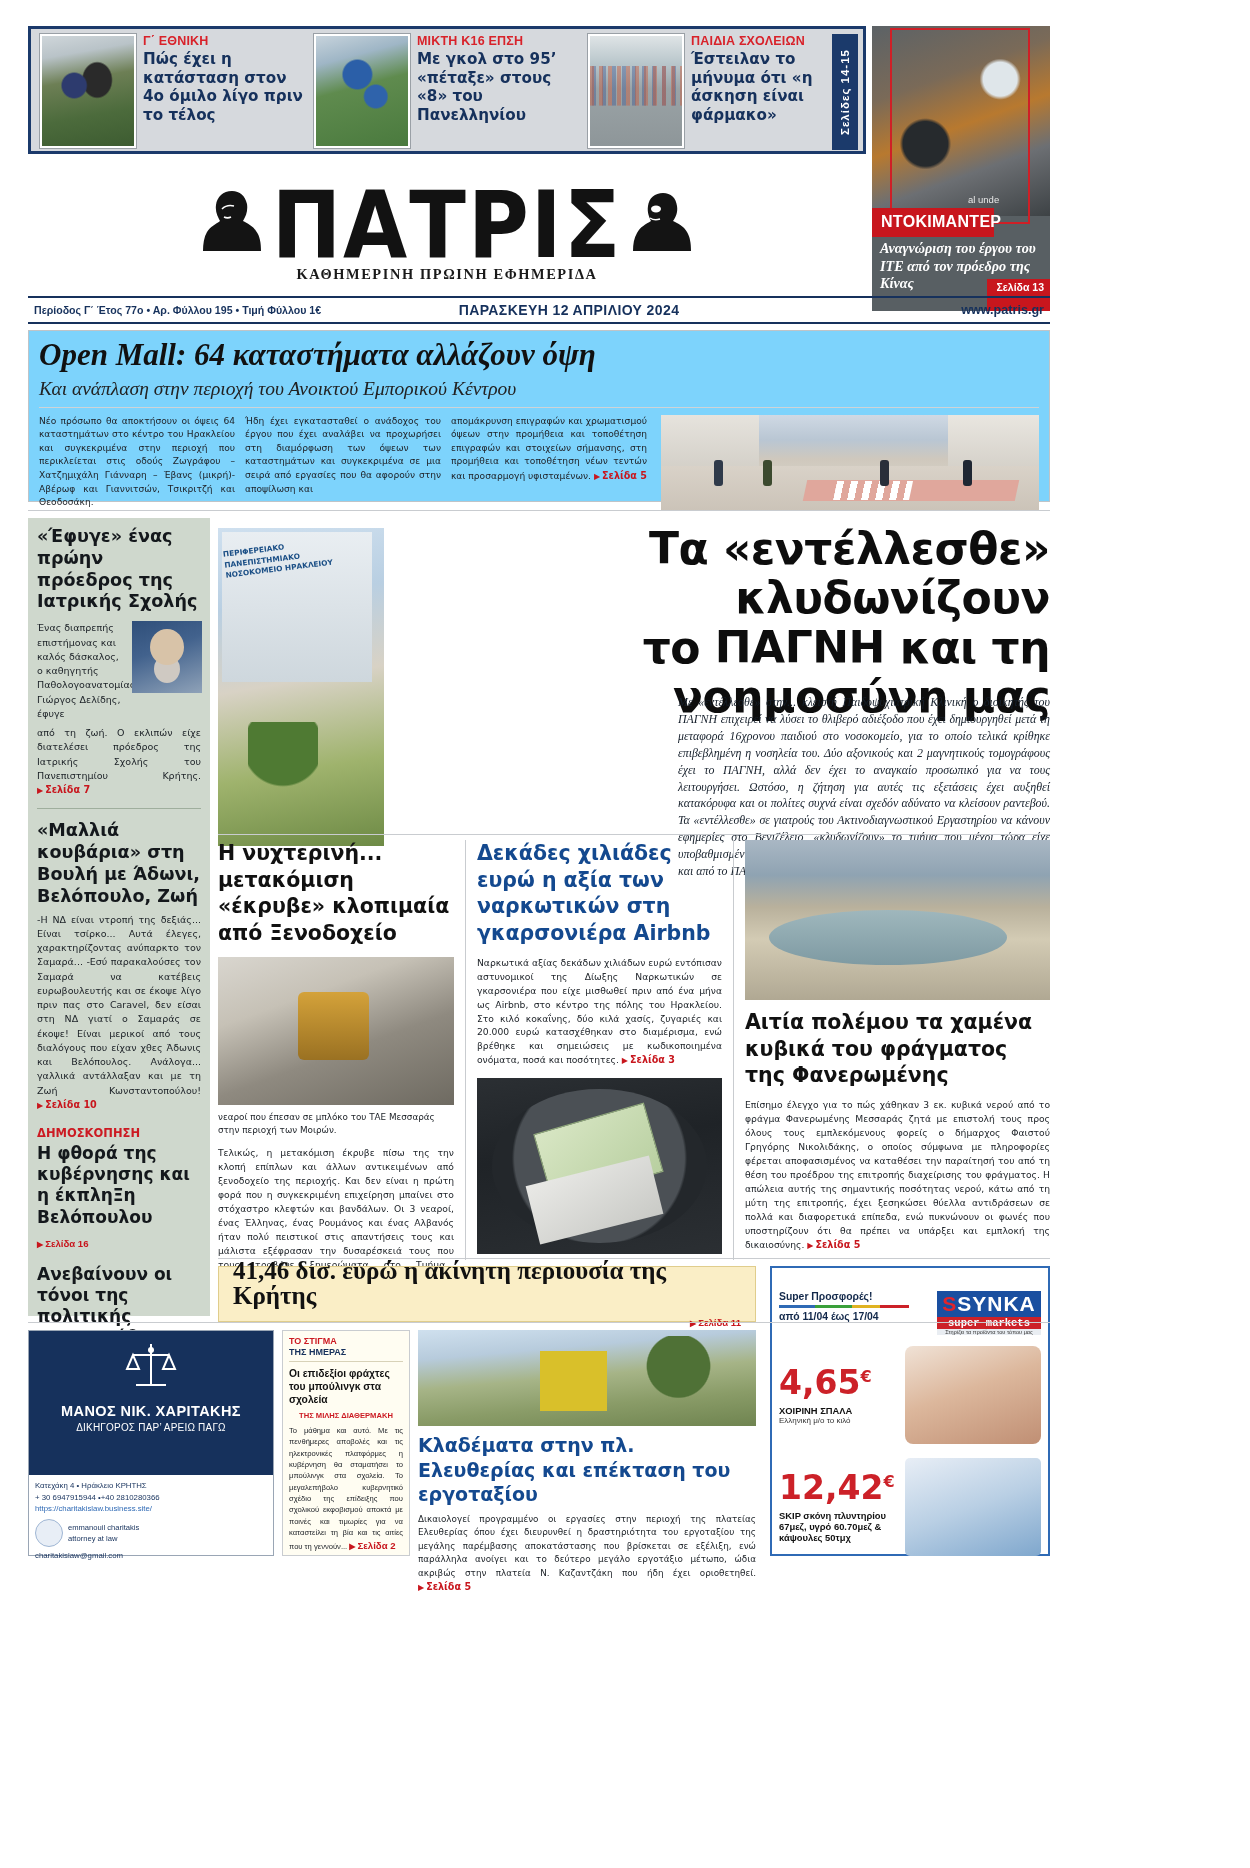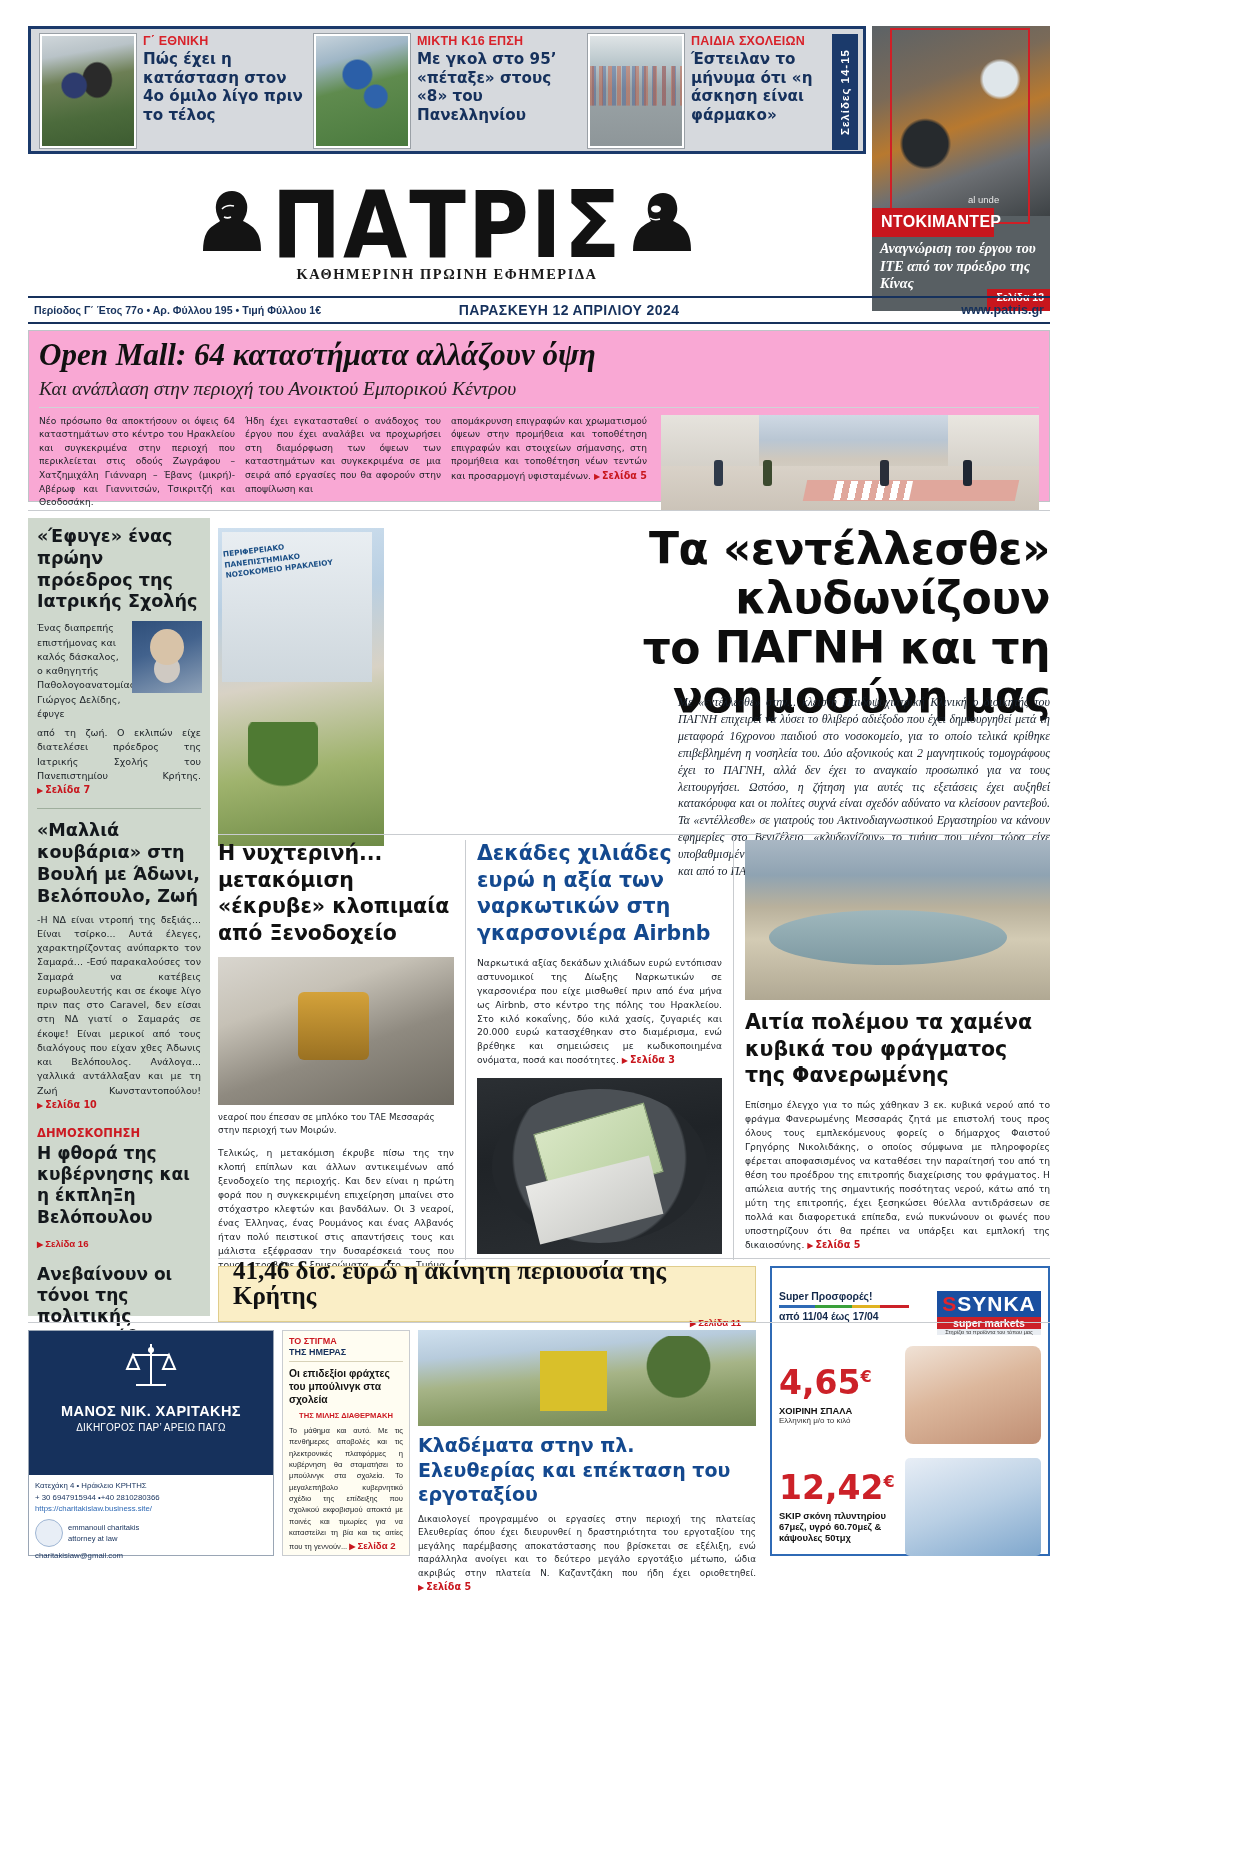--- a/index.html
+++ b/index.html
@@ -24,38 +24,38 @@
   .ph-crowd{background:linear-gradient(180deg,#dfe4e6 0%,#b7c5ca 26%,#9aa3a6 48%,#8e9699 100%);}
   .ph-crowd::after{content:"";display:block;width:100%;height:100%;background:repeating-linear-gradient(90deg,rgba(200,90,60,.45) 0 4px,transparent 4px 9px),repeating-linear-gradient(90deg,rgba(40,70,140,.35) 2px 6px,transparent 6px 12px);background-position:0 42%;background-size:100% 36%;background-repeat:no-repeat;}
 
   
   .docbox{position:absolute;left:872px;top:26px;width:178px;height:285px;overflow:hidden;background:#585f63;}
   .docbox .dphoto{position:absolute;left:0;top:0;width:178px;height:190px;background:linear-gradient(160deg,#5c6266 0%,#7a6a58 30%,#b8792f 52%,#6c6f73 72%,#3d4245 100%);}
   .docbox .dphoto::after{content:"";position:absolute;inset:0;background:radial-gradient(circle at 72% 28%,#dfe6ea 0 9%,transparent 11%),radial-gradient(circle at 30% 62%,#262a2d 0 13%,transparent 15%);}
   .docbox .redframe{position:absolute;left:18px;top:2px;width:140px;height:196px;border:2px solid #cf1f26;box-sizing:border-box;}
   .docbox .dlabel{position:absolute;left:0;top:182px;width:122px;background:#c8161d;color:#fff;font-weight:bold;font-size:16px;padding:5px 6px 6px 9px;box-sizing:border-box;letter-spacing:.3px;}
   .docbox .dtext{position:absolute;left:8px;top:214px;width:162px;color:#ffffff;font-style:italic;font-weight:bold;font-size:14.2px;line-height:1.24;font-family:"Liberation Serif",serif;}
-  .docbox .dpage{position:absolute;right:0;bottom:0;background:#c8161d;color:#fff;font-size:10.5px;font-weight:bold;padding:2px 6px 8px 10px;}
+  .docbox .dpage{position:absolute;right:0;bottom:0;background:#c8161d;color:#fff;font-size:10.5px;font-weight:bold;padding:2px 6px 18px 10px;}
 
   
   .masthead{position:absolute;left:28px;top:160px;width:838px;height:132px;display:flex;align-items:center;justify-content:center;}
   .mh-inner{display:flex;align-items:center;gap:10px;}
   .mh-face{width:60px;height:78px;position:relative;flex:0 0 60px;}
   .mh-face svg{width:60px;height:78px;display:block;}
   .mh-title{font-family:"DejaVu Sans",sans-serif;font-weight:bold;font-size:83px;letter-spacing:2px;line-height:.94;color:#121212;transform:scaleY(1.12);}
   .mh-sub{position:absolute;left:0;right:0;top:106px;text-align:center;font-family:"Liberation Serif",serif;font-weight:bold;font-size:14.4px;letter-spacing:1.6px;color:#1a1a1a;}
 
   
   .infobar{position:absolute;left:28px;top:296px;width:1022px;height:24px;border-top:2px solid #16315c;border-bottom:2px solid #16315c;display:flex;align-items:center;}
   .info-left{font-size:10.6px;font-weight:bold;color:#16315c;padding-left:6px;width:330px;}
   .info-mid{flex:1;text-align:center;font-size:14px;font-weight:bold;color:#16315c;letter-spacing:.4px;}
   .info-right{width:270px;text-align:right;font-size:12.6px;font-weight:bold;color:#16315c;padding-right:6px;}
 
   
-  .openmall{position:absolute;left:28px;top:330px;width:1022px;height:172px;border:1px solid #bfc4c8;background:#f9a8d4;box-sizing:border-box;padding:8px 10px;}
+  .openmall{position:absolute;left:28px;top:330px;width:1022px;height:172px;border:1px solid #bfc4c8;background:#7dd3fc;box-sizing:border-box;padding:8px 10px;}
   .om-title{font-family:"Liberation Serif",serif;font-weight:bold;font-style:italic;font-size:31px;color:#111;line-height:1.05;}
   .om-sub{font-family:"Liberation Serif",serif;font-style:italic;font-size:19.5px;color:#222;margin-top:6px;border-bottom:1px solid #cfd3d6;padding-bottom:7px;}
   .om-body{display:flex;margin-top:7px;gap:10px;}
   .om-col{width:196px;font-size:9.1px;line-height:1.5;text-align:justify;color:#20242a;font-family:"DejaVu Sans",sans-serif;}
   .om-photo{flex:1;height:96px;margin-left:4px;background:linear-gradient(180deg,#cfd9e4 0%,#b9c6d3 26%,#cfc8bd 46%,#d7d2c9 70%,#c9c2b7 100%);position:relative;overflow:hidden;}
   .om-photo .road{position:absolute;left:0;right:0;bottom:0;height:46%;background:linear-gradient(180deg,#d9d2c8,#cbc3b8);}
   .om-photo .bike{position:absolute;left:38%;right:6%;bottom:10%;height:22%;background:#e0a79c;transform:skewX(-12deg);}
   .om-photo .zebra{position:absolute;left:46%;bottom:11%;width:20%;height:20%;background:repeating-linear-gradient(90deg,#fff 0 7px,transparent 7px 14px);transform:skewX(-12deg);}
   .om-photo .bldgL{position:absolute;left:0;top:0;width:26%;height:70%;background:linear-gradient(180deg,#e6e3dd,#cfcbc3);}
   .om-photo .bldgR{position:absolute;right:0;top:0;width:24%;height:64%;background:linear-gradient(180deg,#e9e6e0,#d2cec6);}
@@ -110,21 +110,21 @@
 
   
   .synka{position:absolute;left:770px;top:1266px;width:280px;height:290px;border:2px solid #2f6ab5;background:#fff;box-sizing:border-box;padding:23px 7px;}
   .sk-top{display:flex;justify-content:space-between;align-items:flex-start;}
   .sk-offer{font-size:10.4px;font-weight:bold;color:#12284a;}
   .sk-dates{font-size:10.4px;font-weight:bold;color:#12284a;margin-top:3px;}
   .sk-rule{height:3px;background:linear-gradient(90deg,#2f6ab5 0 28%,#3aa03a 28% 56%,#e0b321 56% 78%,#cc2128 78% 100%);margin:3px 0 0;width:130px;}
   .sk-logo{width:104px;text-align:center;}
   .sk-logo .lg{background:#1a4fa0;color:#fff;font-weight:bold;font-size:21px;letter-spacing:1px;padding:1px 4px;display:block;}
   .sk-logo .lg b{color:#e2242b;}
-  .sk-logo .sm{background:#cc2128;color:#fff;font-size:10.5px;font-weight:bold;display:block;}
+  .sk-logo .sm{background:#cc2128;color:#fff;font-size:10.5px;font-weight:bold;display:block;font-family:Liberation Mono, monospace;}
   .sk-logo .tiny{font-size:5.6px;color:#333;display:block;background:#e9edf2;}
   .sk-prod{display:flex;align-items:center;margin-top:8px;height:104px;}
   .sk-price{font-size:33px;font-weight:bold;color:#cc2128;font-family:"DejaVu Sans",sans-serif;line-height:1;}
   .sk-price sup{font-size:16px;}
   .sk-pinfo{width:120px;}
   .sk-pname{font-size:9.4px;font-weight:bold;color:#111;margin-top:6px;}
   .sk-pdesc{font-size:8px;color:#333;}
   .sk-img{flex:1;height:98px;margin-left:6px;background:linear-gradient(160deg,#f0e2d6,#dcb79c 45%,#c08f74);border-radius:8px;}
   .sk-img2{flex:1;height:98px;margin-left:6px;background:linear-gradient(160deg,#e8eef6,#b9cfe4 50%,#7fa7cd);border-radius:5px;}
 

